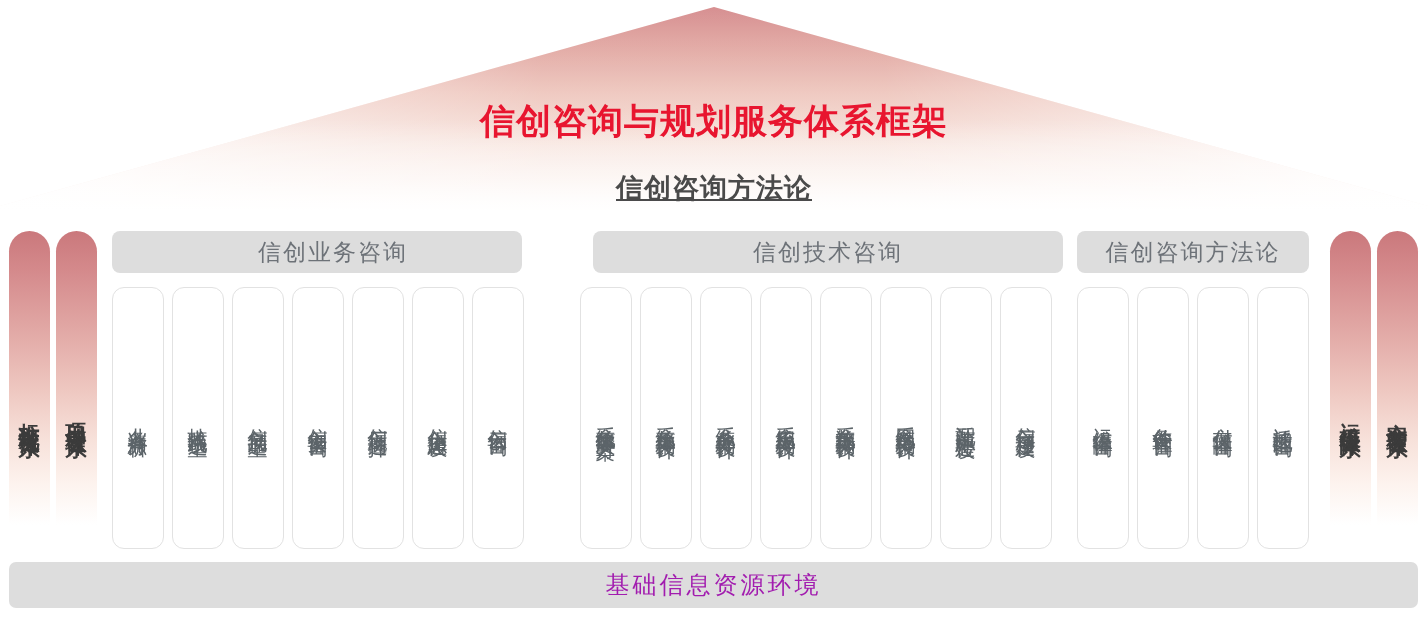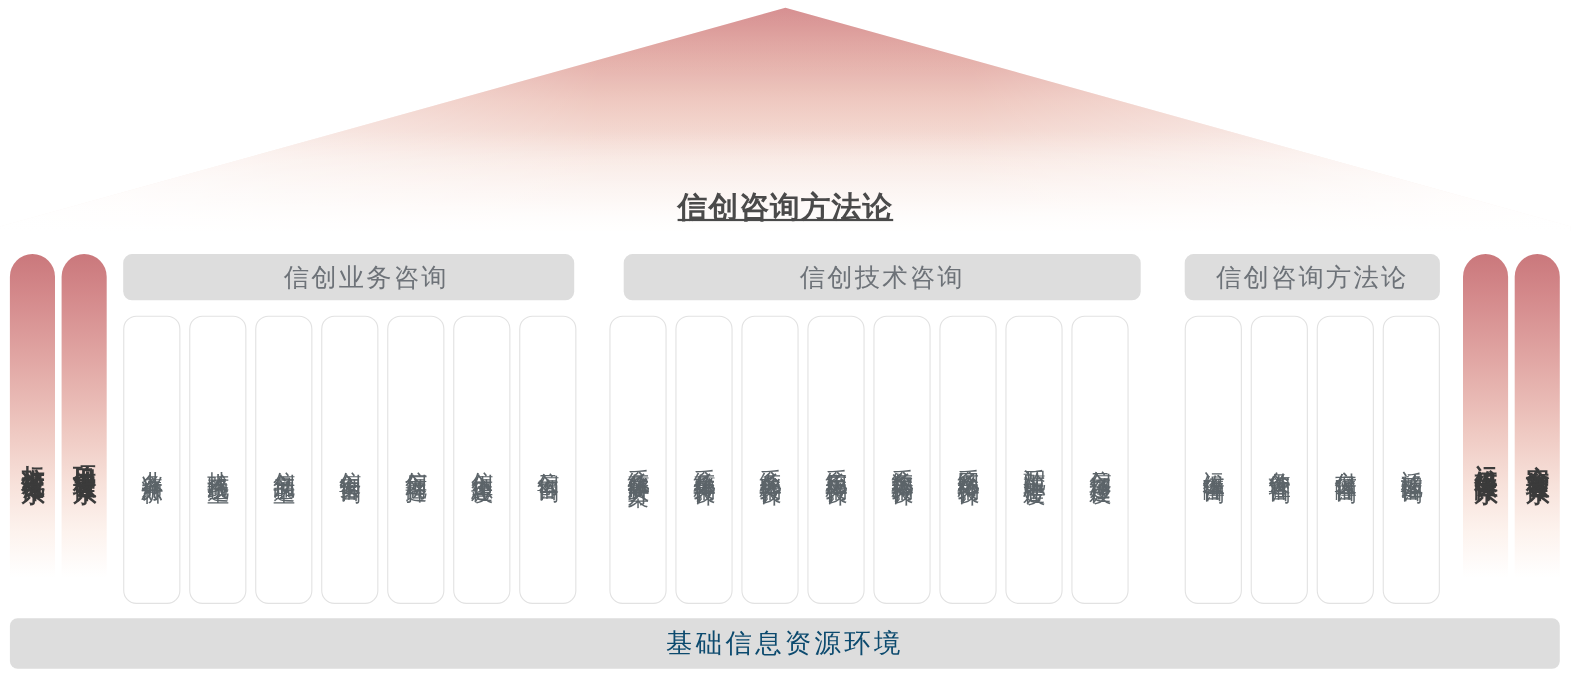--- a/index.html
+++ b/index.html
@@ -126,39 +126,39 @@
     text-orientation: upright;
     font-size: 20px;
     color: #5c6469;
     letter-spacing: 2px;
     line-height: 1;
     text-align: center;
   }
 
   #group-business  { left: 112px; }
   #group-business  .group-header { width: 410px; padding-left: 32px; }
-  #group-tech      { left: 554px; padding-left: 13px; }
+  #group-tech      { left: 580px; padding-left: 13px; }
   #group-tech      .group-header { width: 470px; }
   #group-impl      { left: 1077px; }
   #group-impl      .group-header { width: 232px; }
 
   
   #base-bar {
     position: absolute;
     left: 9px;
     top: 562px;
     width: 1409px;
     height: 46px;
     background: #dddddd;
     border-radius: 7px;
     display: flex;
     align-items: center;
     justify-content: center;
     font-size: 24px;
-    color: #0c4a6e;
+    color: #a21caf;
     letter-spacing: 3px;
     z-index: 3;
   }
 </style>
 </head>
 <body>
 
 <div id="stage">
 
   <svg id="roof" viewBox="0 0 1428 210" preserveAspectRatio="none">
@@ -183,20 +183,21 @@
         <stop offset="55%" stop-color="#ffffff" stop-opacity="0"></stop>
         <stop offset="86%" stop-color="#ffffff" stop-opacity="0.55"></stop>
         <stop offset="100%" stop-color="#ffffff" stop-opacity="0.96"></stop>
       </linearGradient>
     </defs>
     <polygon points="714,7 1428,206 1428,210 0,210 0,206" fill="url(#roofGrad)"></polygon>
     <polygon points="714,7 1428,206 1428,210 0,210 0,206" fill="url(#roofFadeX)"></polygon>
     <polygon points="714,7 1428,206 1428,210 0,210 0,206" fill="url(#roofFadeY)"></polygon>
   </svg>
 
+  <div id="main-title">信创咨询与规划服务体系框架</div>
   <div id="sub-title">信创咨询方法论</div>
 
   <div class="pillar" id="pillar-l1">
     <span class="pillar-label">标准规范体系</span>
   </div>
   <div class="pillar" id="pillar-l2">
     <span class="pillar-label">项目管理体系</span>
   </div>
 
   <div class="pillar" id="pillar-r1">

